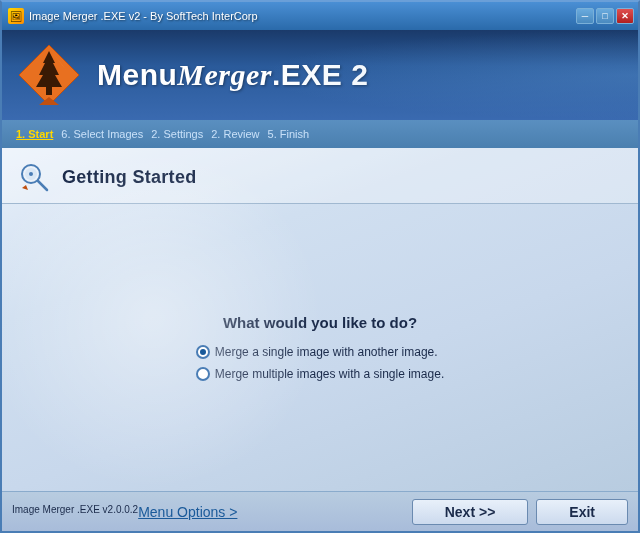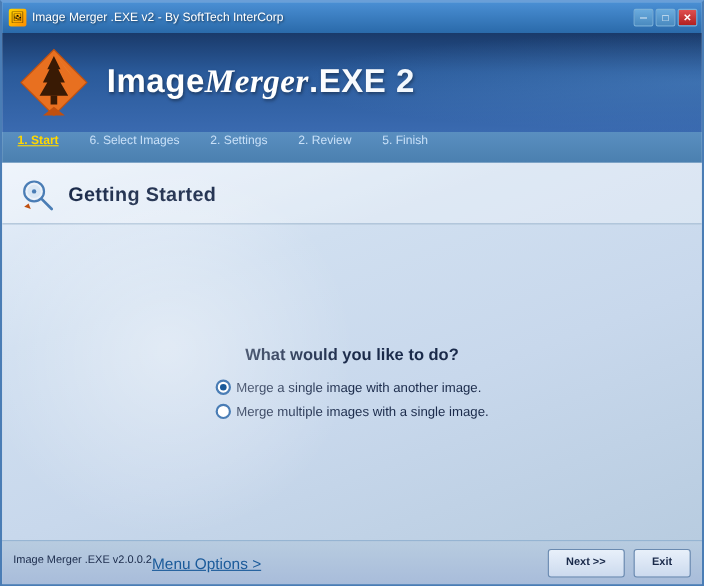--- a/index.html
+++ b/index.html
@@ -143,22 +143,22 @@
     .app-title-text span.italic {
       font-style: italic;
       font-family: Georgia, serif;
     }
 
     
     .wizard-nav {
       background: linear-gradient(to bottom, #5a8fc0 0%, #4a7faf 100%);
       height: 28px;
       display: flex;
+      align-items: center;
       padding: 0 10px;
-      gap: 20px;
     }
 
     .wizard-step {
       color: #c8e0f8;
       font-size: 11px;
       cursor: pointer;
       padding: 2px 4px;
     }
 
     .wizard-step.active {
@@ -296,26 +296,26 @@
       text-decoration: underline;
     }
 
     .status-buttons {
       display: flex;
       gap: 8px;
     }
 
     .action-btn {
       height: 26px;
-      padding: 0 16px;
+      padding: 0 32px;
       border: 1px solid #6a8ab0;
       border-radius: 3px;
       background: linear-gradient(to bottom, #e8f0fa, #ccdaee);
       color: #1a2a4a;
-      font-size: 10px;
+      font-size: 14px;
       cursor: pointer;
       font-family: Tahoma, Arial, sans-serif;
       font-weight: bold;
     }
   </style>
 </head>
 <body>
 
 <div class="window">
 
@@ -342,21 +342,21 @@
 
           <rect x="29" y="44" width="6" height="8" fill="#1a0a00" opacity="0.85"></rect>
 
           <polygon points="32,5 50,28 45,22" fill="rgba(255,200,100,0.3)"></polygon>
 
           <polygon points="32,54 42,62 22,62" fill="#c05010"></polygon>
         </svg>
       </div>
       <div class="app-title">
         <div class="app-title-text">
-          <span class="normal">Image</span><span class="italic">Merger</span><span class="normal">.EXE 2</span>
+          <span class="normal">Menu</span><span class="italic">Merger</span><span class="normal">.EXE 2</span>
         </div>
       </div>
     </div>
   </div>
 
   <div class="wizard-nav">
     <span class="wizard-step active">1. Start</span>
     <span class="wizard-step">6. Select Images</span>
     <span class="wizard-step">2. Settings</span>
     <span class="wizard-step">2. Review</span>

